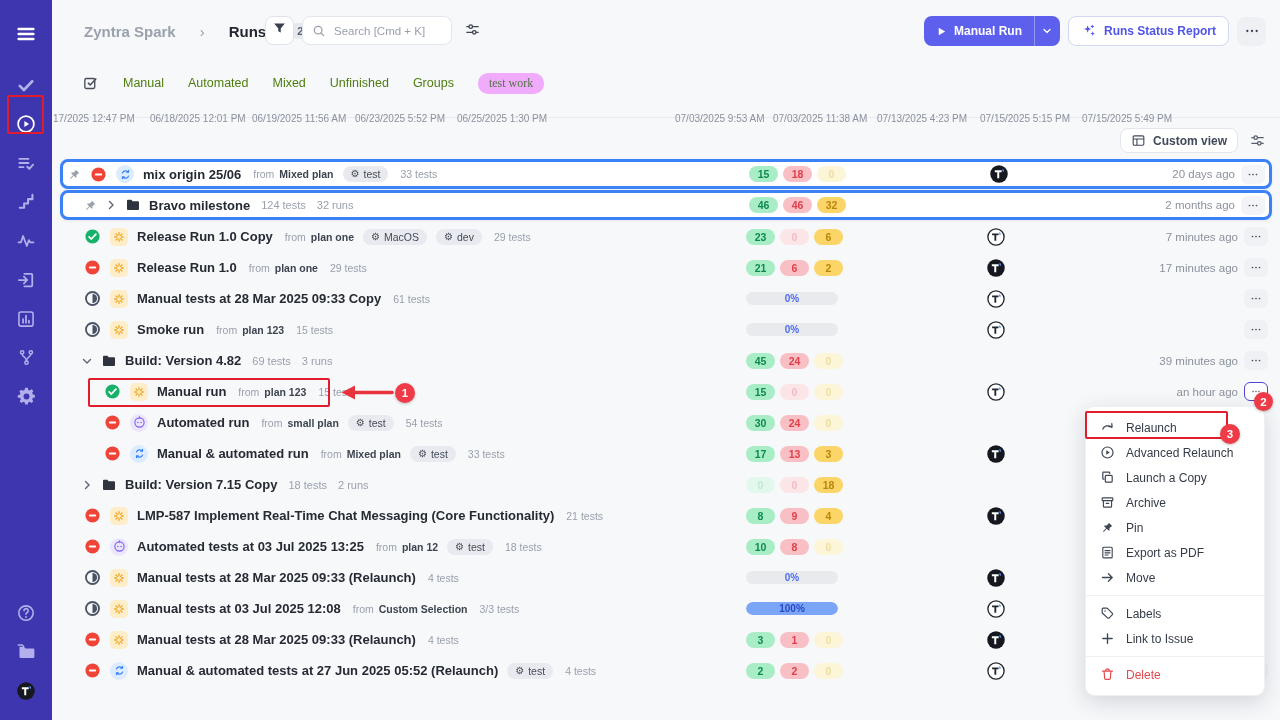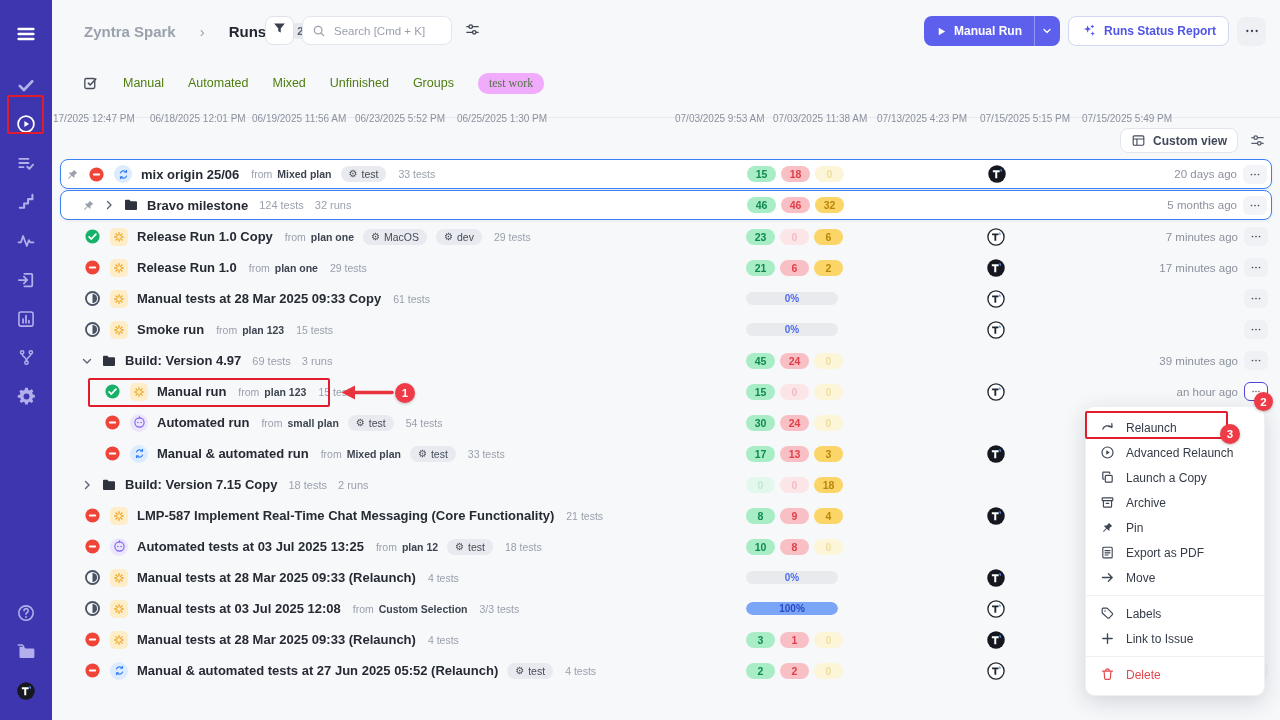--- a/index.html
+++ b/index.html
@@ -54,21 +54,21 @@
   .date{position:absolute;top:15px;font-size:10px;color:#8b919d;white-space:nowrap;}
   
   .viewrow{position:absolute;right:14px;top:128px;display:flex;align-items:center;gap:11px;}
   .btn-view{display:flex;align-items:center;gap:7px;height:25px;background:#fff;
             border:1px solid #e2e5ec;border-radius:8px;padding:0 10px;font-size:12px;
             color:#40485a;font-weight:700;cursor:pointer;}
   .view-sliders{color:#565e6c;cursor:pointer;}
   
   .rows{position:absolute;left:60px;right:8px;top:159px;}
   .run-row{position:relative;height:31px;display:flex;align-items:center;}
-  .run-row.pinned{background:#fff;border:1px solid #3b82f6;border-radius:8px;height:30px;
+  .run-row.pinned{background:#fff;border:3px solid #3b82f6;border-radius:8px;height:30px;
                   margin-bottom:1px;box-shadow:0 1px 3px rgba(20,24,40,.07);}
   .row-left{display:flex;align-items:center;gap:9px;padding-left:24px;min-width:0;}
   .run-row.haspin .row-left{padding-left:5px;}
   .run-row.indent .row-left{padding-left:44px;}
   .run-row.group .row-left{padding-left:21px;gap:8px;}
   .pin-ic{color:#9aa1ad;display:flex;}
   .chev{color:#5b московской6270;display:flex;cursor:pointer;color:#5b6270;}
   .folder-ic{color:#2e333d;display:flex;}
   .st-ic,.ty-ic{display:flex;flex:none;}
   .tybox{width:18px;height:18px;border-radius:5px;display:flex;align-items:center;justify-content:center;flex:none;}
@@ -407,21 +407,21 @@
           </span>
           <span class="rtitle">Bravo milestone</span>
           <span class="gmeta">124 tests</span>
           <span class="gmeta">32 runs</span>
         </div>
         <div class="row-counts">
           <span class="pill green">46</span>
           <span class="pill red">46</span>
           <span class="pill yellow">32</span>
         </div>
-        <span class="row-time">5 months ago</span>
+        <span class="row-time">2 months ago</span>
         <button class="row-more">
           <svg width="13" height="13" viewBox="0 0 24 24">
             <circle cx="5" cy="12" r="1.7" fill="currentColor"></circle>
             <circle cx="12" cy="12" r="1.7" fill="currentColor"></circle>
             <circle cx="19" cy="12" r="1.7" fill="currentColor"></circle>
           </svg>
         </button>
       </div>
       <div class="run-row">
         <div class="row-left">
@@ -596,21 +596,21 @@
           <span class="chev" style="display: flex;">
             <svg width="12" height="12" viewBox="0 0 24 24">
               <path d="M5 9l7 7 7-7" stroke="currentColor" stroke-width="2.8" fill="none" stroke-linecap="round" stroke-linejoin="round"></path>
             </svg>
           </span>
           <span class="folder-ic" style="display: flex;">
             <svg width="16" height="16" viewBox="0 0 24 24">
               <path d="M3 5.5A1.5 1.5 0 014.5 4h5l2 2.5h8A1.5 1.5 0 0121 8v10a1.5 1.5 0 01-1.5 1.5h-15A1.5 1.5 0 013 18z" fill="currentColor"></path>
             </svg>
           </span>
-          <span class="rtitle">Build: Version 4.97</span>
+          <span class="rtitle">Build: Version 4.82</span>
           <span class="gmeta">69 tests</span>
           <span class="gmeta">3 runs</span>
         </div>
         <div class="row-counts">
           <span class="pill green">45</span>
           <span class="pill red">24</span>
           <span class="pill yellow faded">0</span>
         </div>
         <span class="row-time">39 minutes ago</span>
         <button class="row-more">

